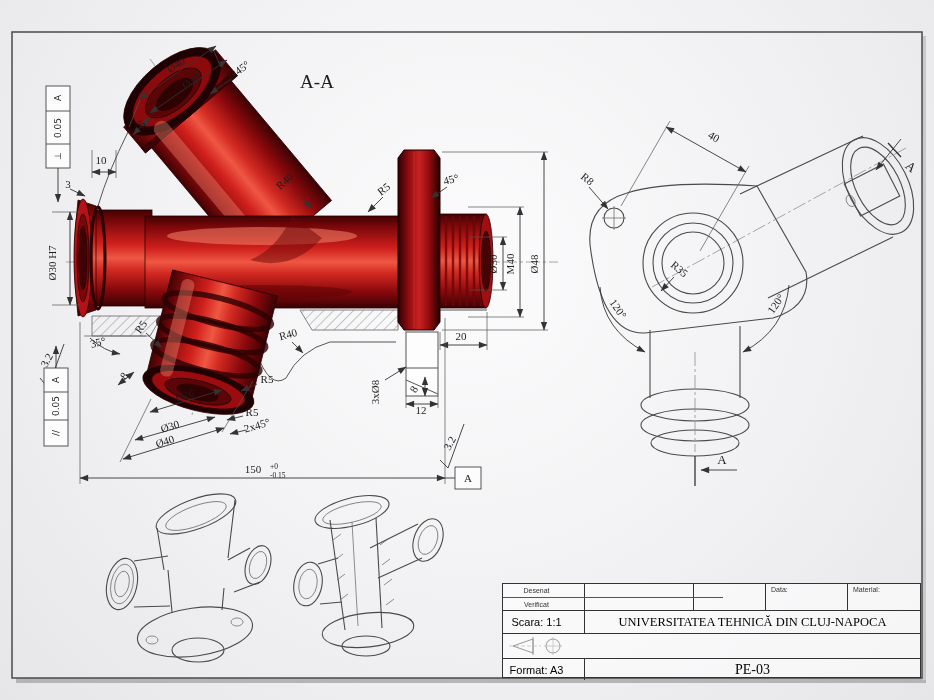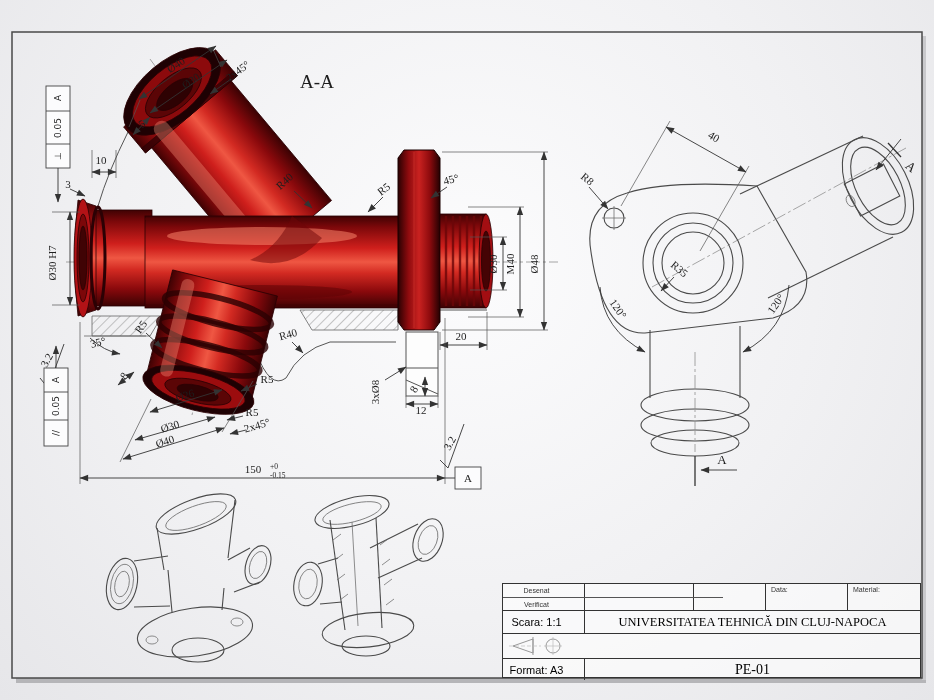--- a/index.html
+++ b/index.html
@@ -390,18 +390,18 @@
         <line x1="26" y1="2" x2="26" y2="20" stroke="#999" stroke-width="1"></line>
         <line x1="2" y1="11" x2="34" y2="11" stroke="#bbb" stroke-width="0.7" stroke-dasharray="4 2"></line>
         <circle cx="46" cy="11" r="7" fill="none" stroke="#999" stroke-width="1"></circle>
         <line x1="46" y1="2" x2="46" y2="20" stroke="#bbb" stroke-width="0.7"></line>
         <line x1="37" y1="11" x2="55" y2="11" stroke="#bbb" stroke-width="0.7"></line>
       </svg>
     </div>
   </div>
   <div class="row" style="height:22px">
     <div class="c" style="width:67px;font-size:11px">Format: A3</div>
-    <div class="c serif" style="flex:1;font-size:14px">PE-01</div>
+    <div class="c serif" style="flex:1;font-size:14px">PE-03</div>
   </div>
 </div>
 
 
 
 
 </body></html>

